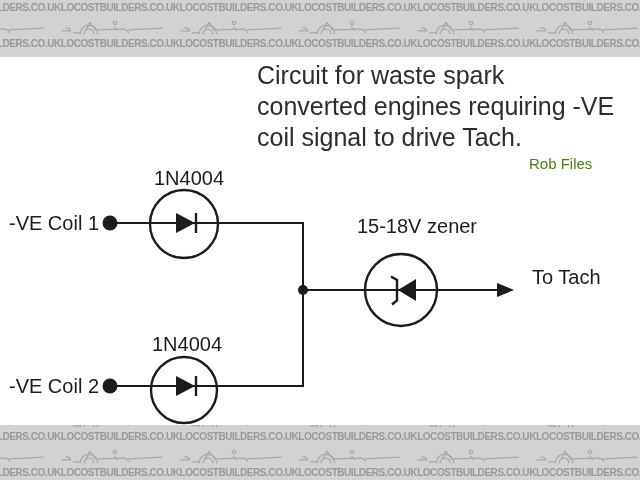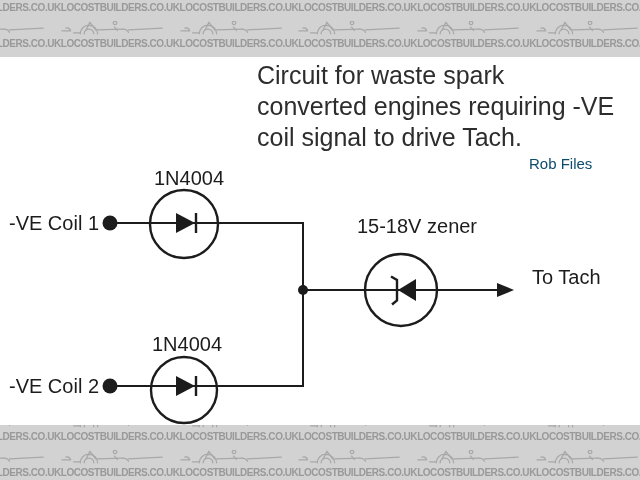--- a/index.html
+++ b/index.html
@@ -21,21 +21,21 @@
     font-size:10px;font-weight:bold;letter-spacing:-0.45px;color:#999999;
     line-height:11px;white-space:nowrap;
   }
   
   .title{
     position:absolute;left:257px;top:60px;width:390px;
     font-size:25px;line-height:31px;color:#2d2d2d;
   }
   .title span{display:block;white-space:nowrap;}
   .credit{
-    position:absolute;left:529px;top:155px;font-size:15px;color:#0c4a6e;white-space:nowrap;
+    position:absolute;left:529px;top:155px;font-size:15px;color:#4d7c0f;white-space:nowrap;
   }
   
   .schematic{position:absolute;left:0;top:0;}
   .wire{stroke:#1c1c1c;stroke-width:2;fill:none;}
   .part-circle{stroke:#1c1c1c;stroke-width:2.4;fill:none;}
   .solid{fill:#1c1c1c;stroke:none;}
   .bar{stroke:#1c1c1c;stroke-width:2.4;fill:none;}
   .lbl{fill:#1c1c1c;font-family:"Liberation Sans",sans-serif;font-size:20px;}
 </style>
 </head>

